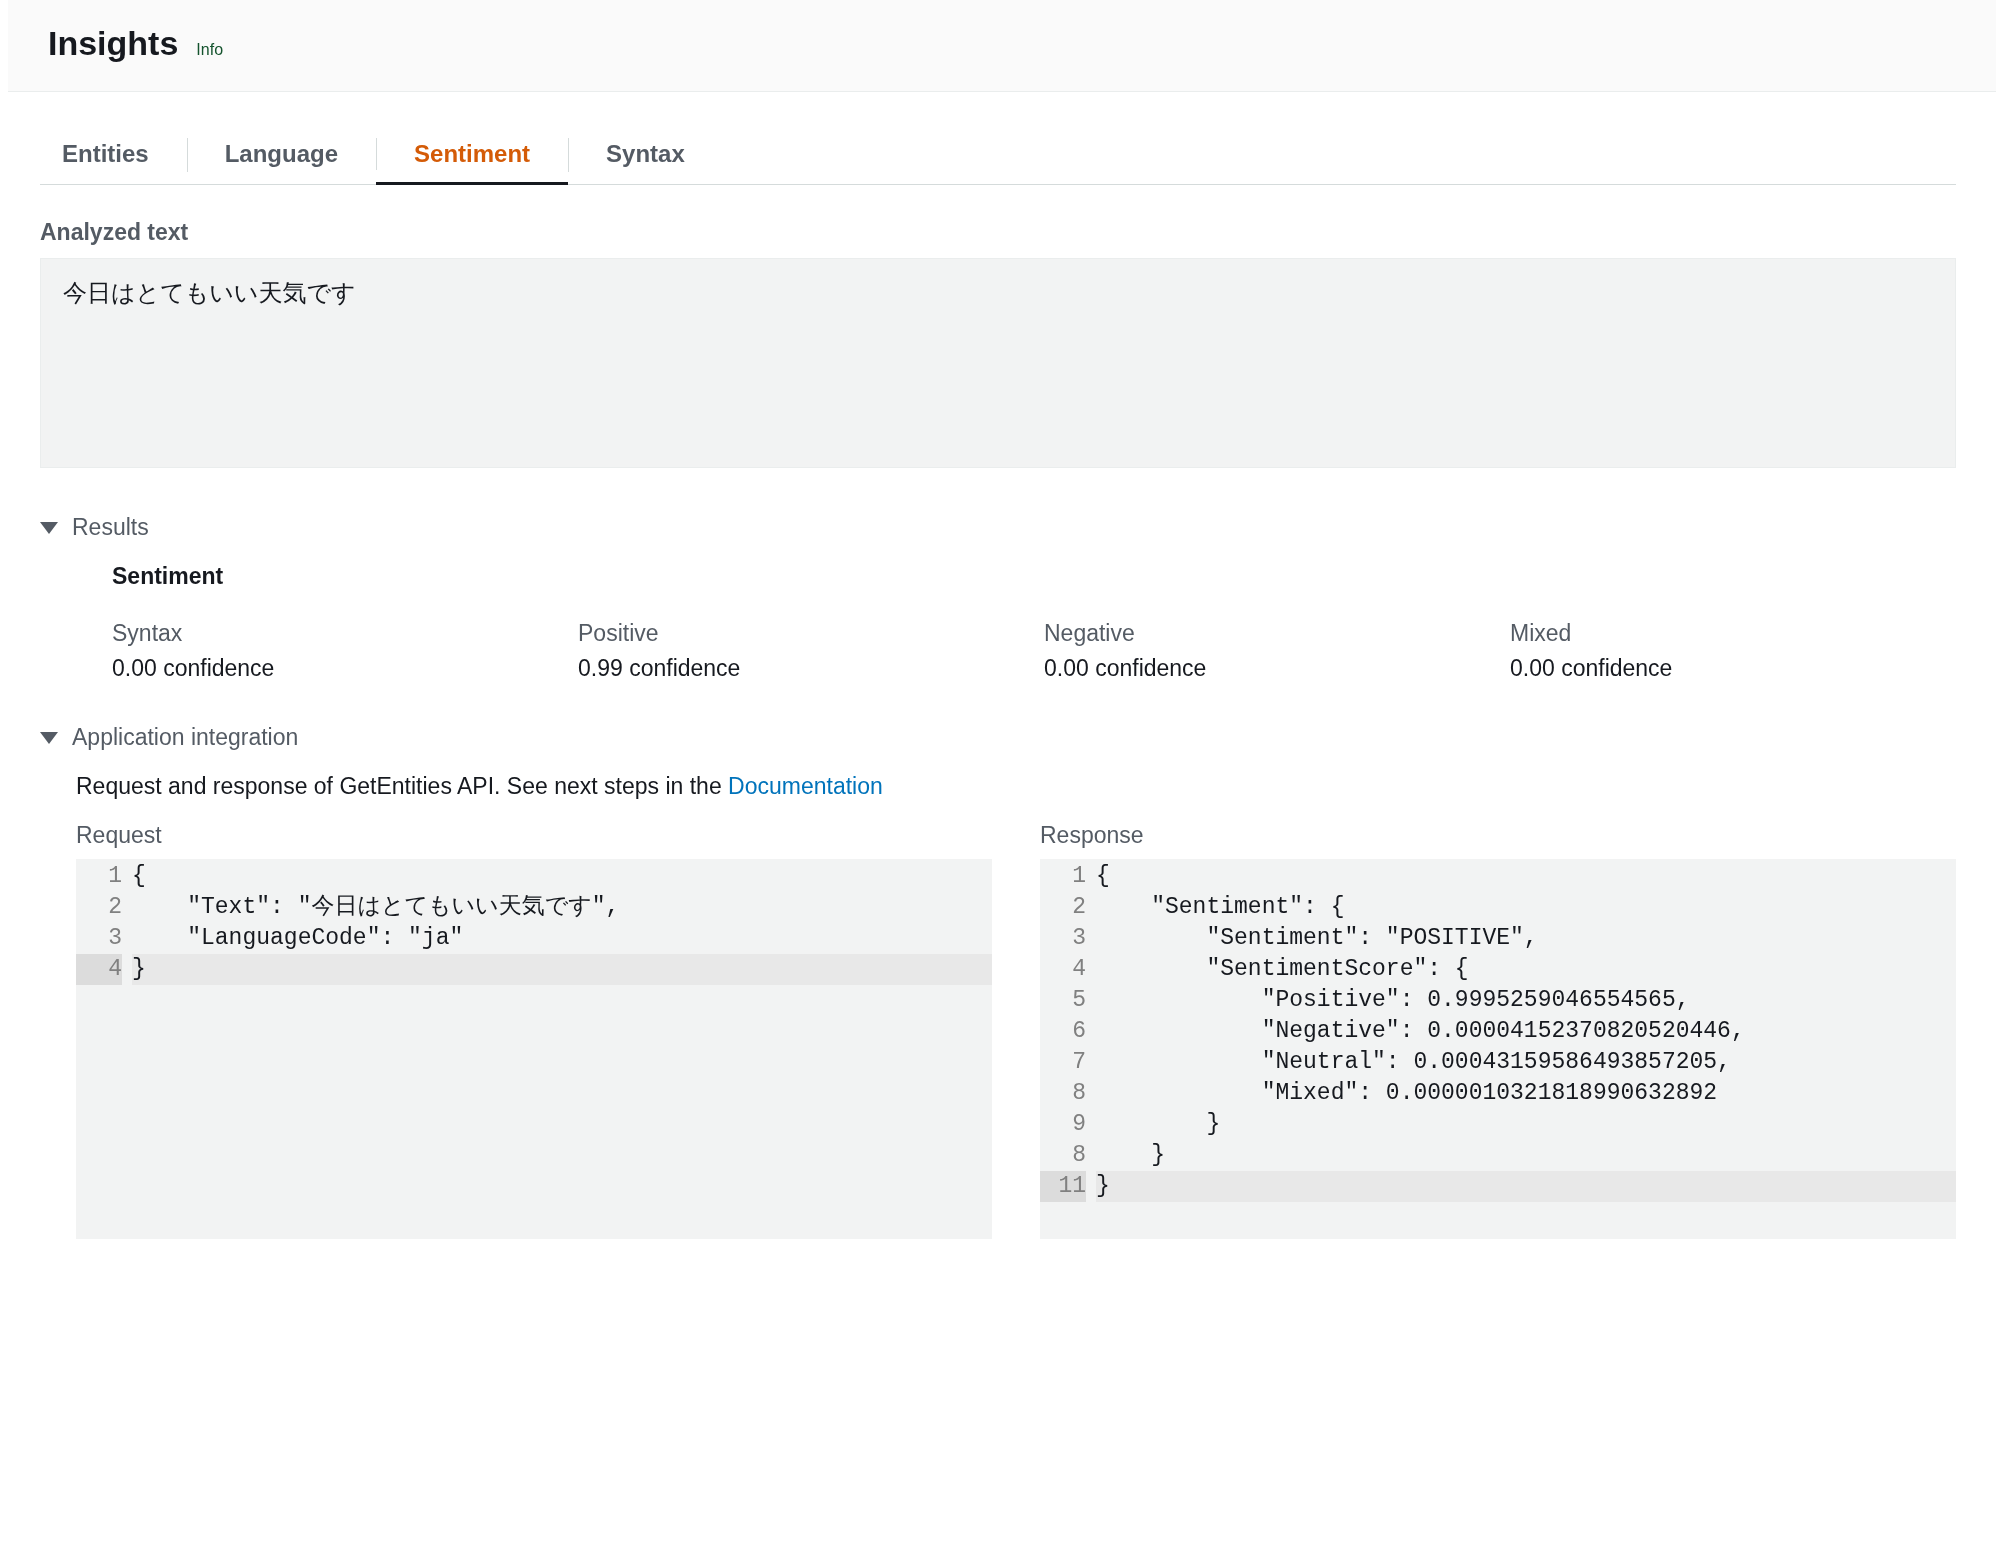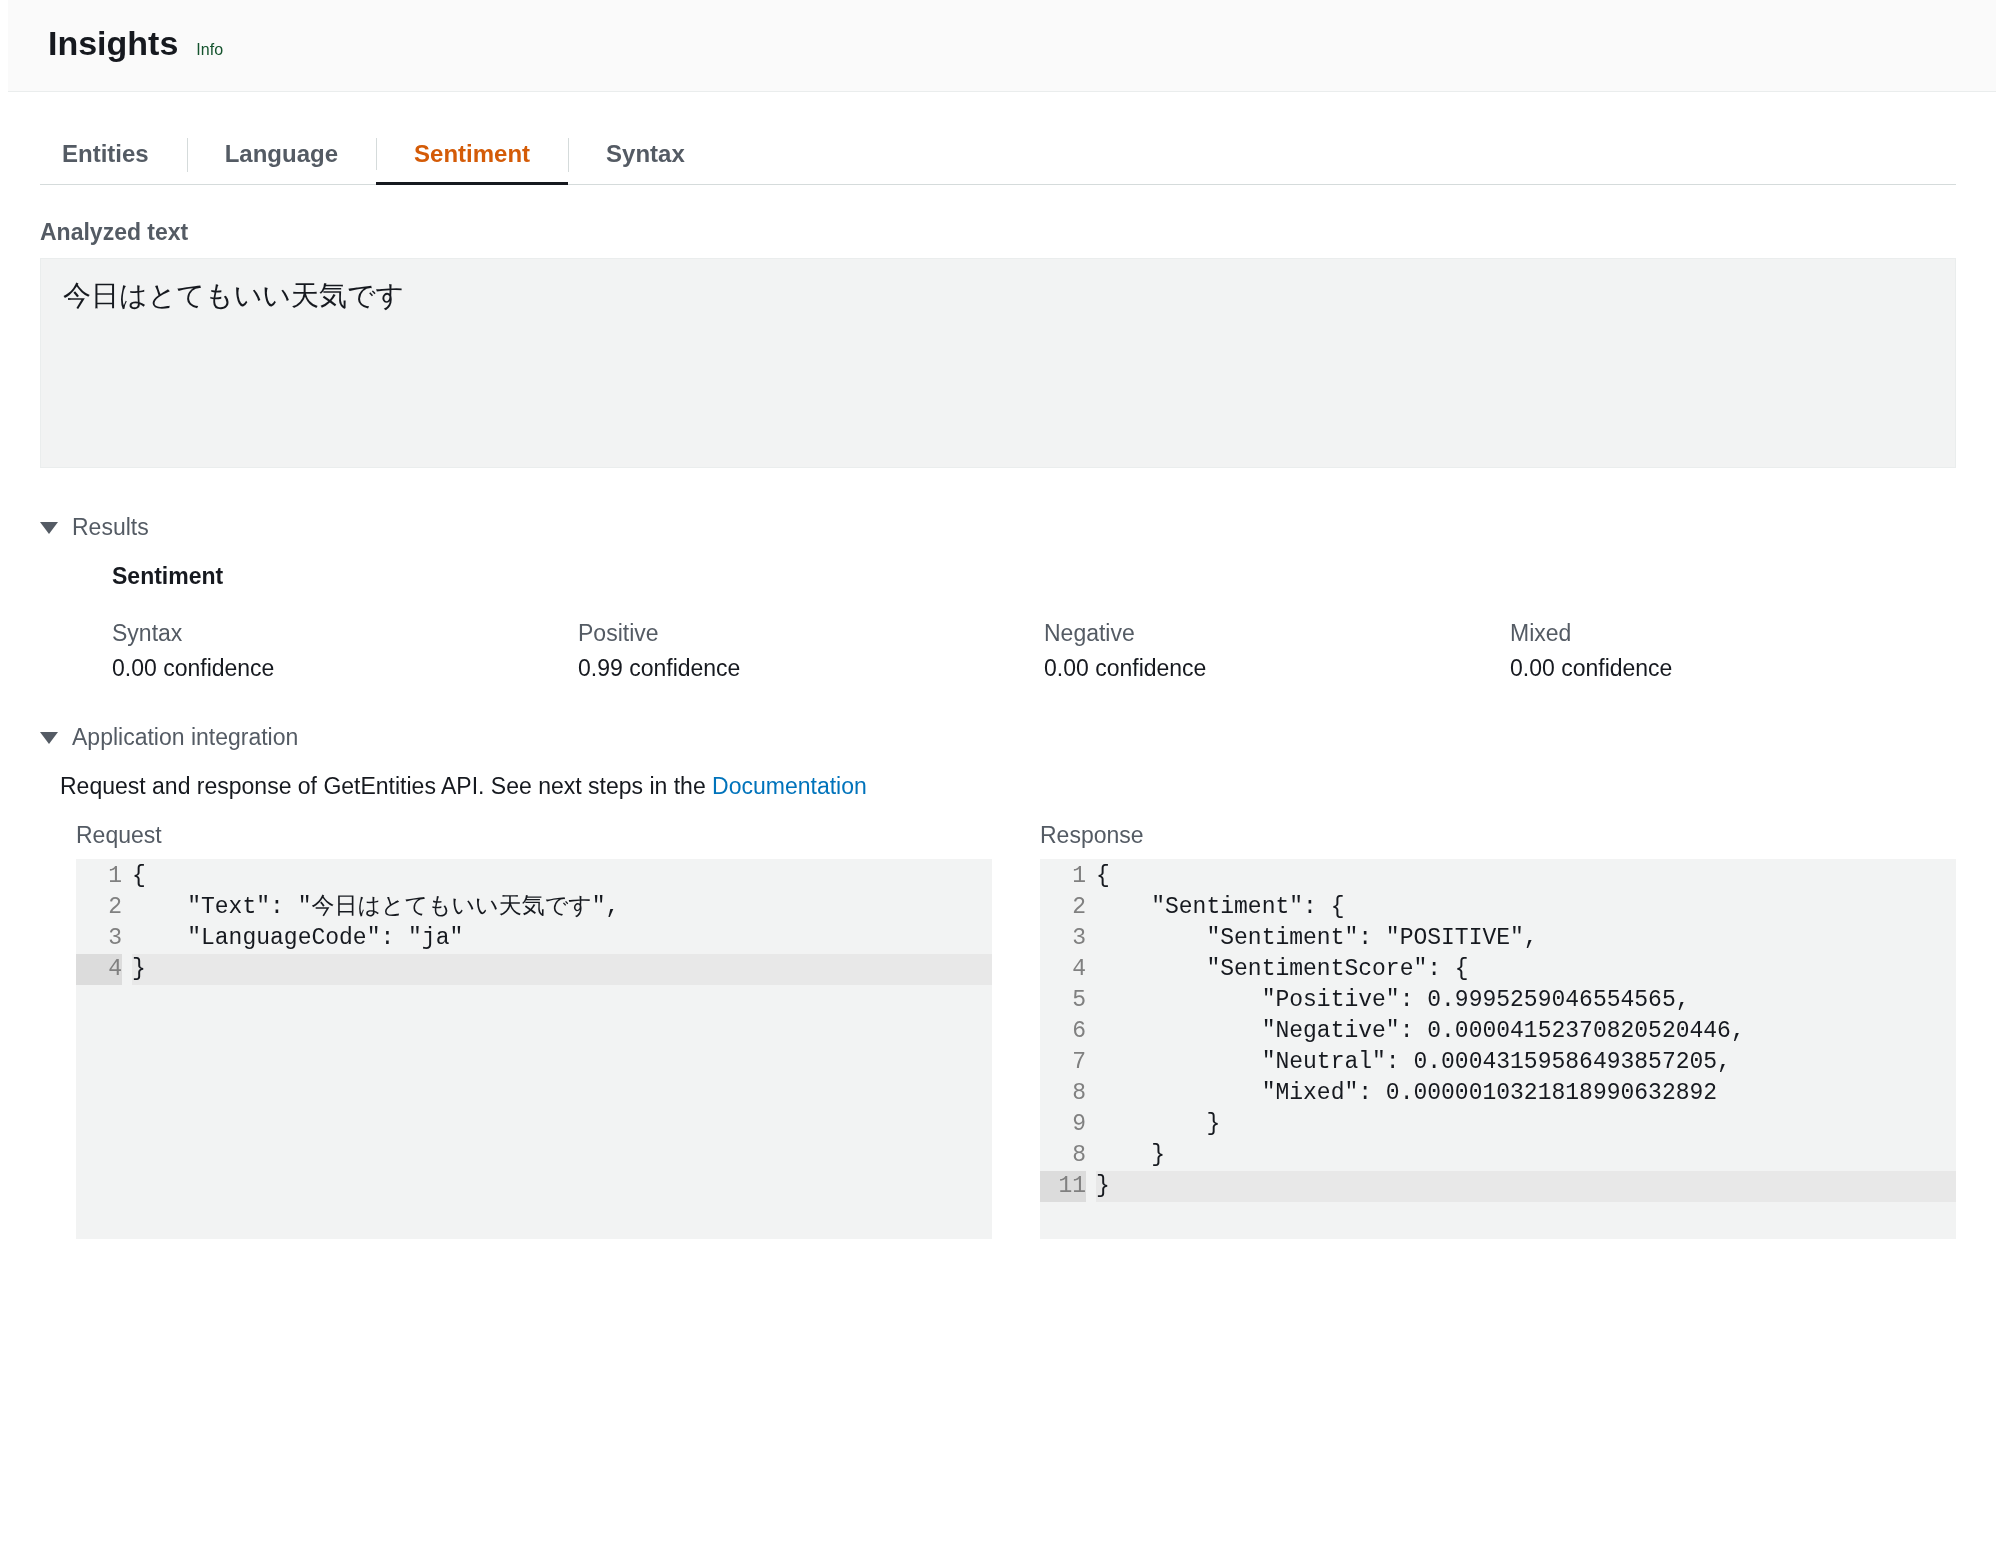--- a/index.html
+++ b/index.html
@@ -7,30 +7,30 @@
     .page-header { background: #fafafa; border-bottom: 1px solid #eaeded; padding: 24px 40px 28px; display: flex; align-items: baseline; gap: 18px; margin-left: 8px; }
     .page-title { font-size: 34px; font-weight: 700; }
     .info-link { color: #14532d; font-size: 16px; cursor: pointer; }
     .main { padding: 34px 40px 60px; }
     .tabs { display: flex; border-bottom: 1px solid #d5dbdb; margin-bottom: 34px; }
     .tab { padding: 14px 38px; font-size: 24px; font-weight: 700; color: #545b64; cursor: pointer; position: relative; }
     .tab + .tab::before { content: ""; position: absolute; left: 0; top: 12px; bottom: 12px; width: 1px; background: #d5dbdb; }
     .tab.active { color: #d45b07; border-bottom: 3px solid #16191f; margin-bottom: -1px; }
     .tab:first-child { padding-left: 22px; }
     .section-label { color: #545b64; font-size: 23px; font-weight: 700; margin-bottom: 12px; }
-    .analyzed-box { background: #f2f3f3; border: 1px solid #eaeded; padding: 18px 22px; min-height: 210px; font-size: 28px; margin-bottom: 46px; }
+    .analyzed-box { background: #f2f3f3; border: 1px solid #eaeded; padding: 18px 22px; min-height: 210px; font-size: 24px; margin-bottom: 46px; }
     .collapsible-header { display: flex; align-items: center; gap: 14px; cursor: pointer; margin-bottom: 22px; }
     .triangle { width: 0; height: 0; border-left: 9px solid transparent; border-right: 9px solid transparent; border-top: 12px solid #545b64; }
     .collapsible-title { font-size: 23px; font-weight: 400; color: #545b64; }
     .results-inner { padding-left: 72px; margin-bottom: 42px; }
     .sentiment-heading { font-size: 23px; font-weight: 700; color: #16191f; margin-bottom: 30px; }
     .sentiment-grid { display: grid; grid-template-columns: repeat(4, 1fr); gap: 20px; }
     .sentiment-col .s-name { color: #545b64; font-size: 23px; margin-bottom: 8px; }
     .sentiment-col .s-conf { color: #16191f; font-size: 23px; }
-    .app-int-desc { font-size: 23px; margin: 4px 0 22px 20px; }
+    .app-int-desc { font-size: 23px; margin: 4px 0 22px 36px; }
     .doc-link { color: #0073bb; cursor: pointer; }
     .code-row { display: flex; gap: 48px; margin-left: 36px; }
     .code-block { flex: 1; min-width: 0; }
     .code-label { color: #545b64; font-size: 23px; margin-bottom: 10px; }
     .editor { background: #f2f3f3; font-family: "Courier New", monospace; font-size: 23px; line-height: 1.36; min-height: 380px; display: flex; }
     .gutter { width: 56px; text-align: right; color: #808080; padding: 2px 10px 2px 0; user-select: none; }
     .gutter div { height: 31px; }
     .code-body { flex: 1; padding: 2px 0; white-space: pre; position: relative; }
     .code-body div { height: 31px; }
     .code-body .cursor-line { background: #e8e8e8; display:inline-block; min-width:100%; }

